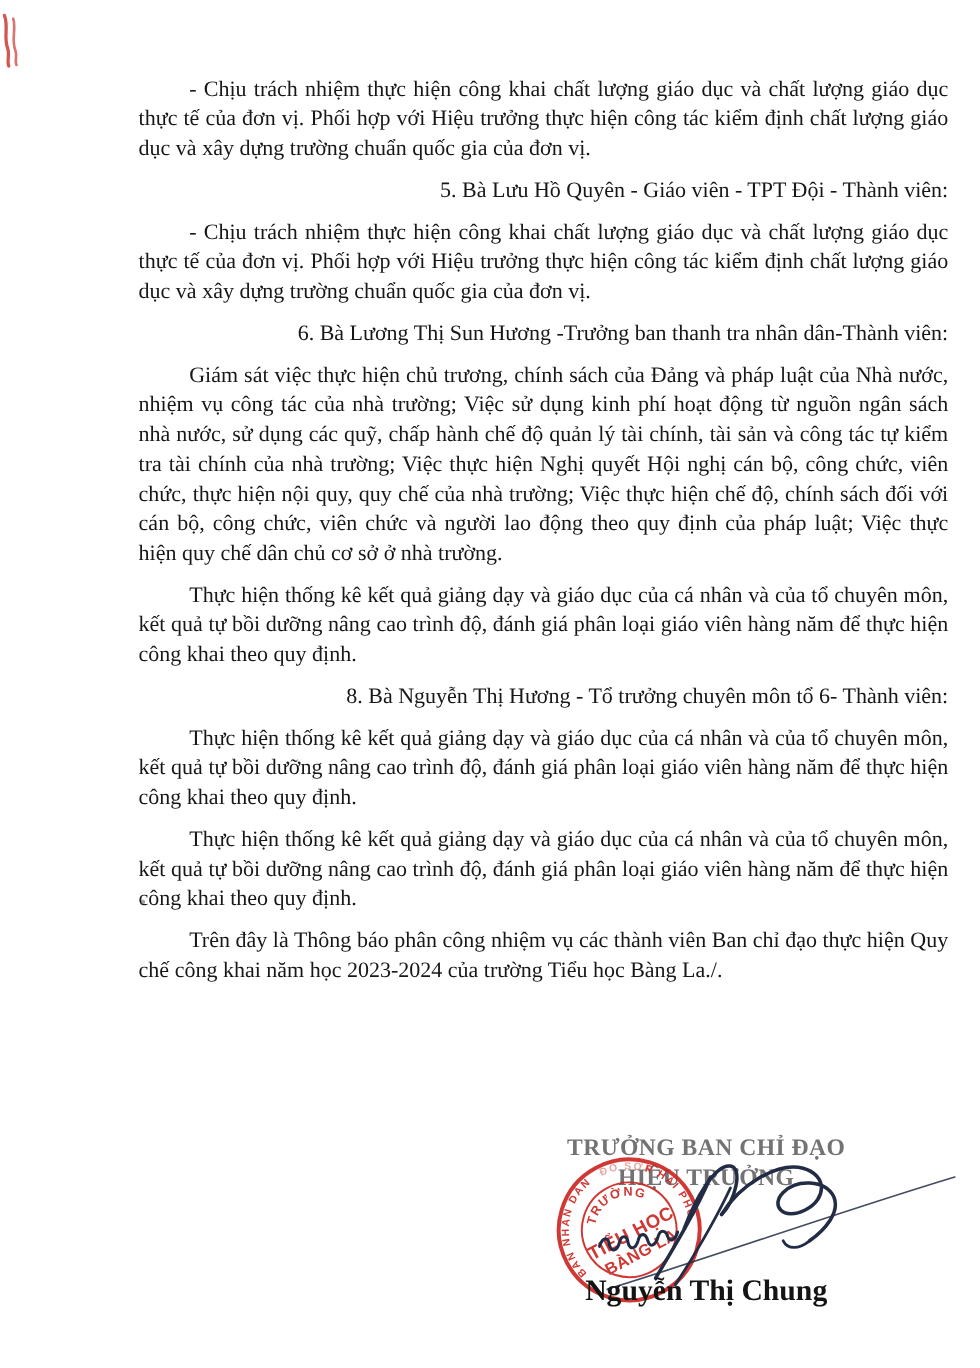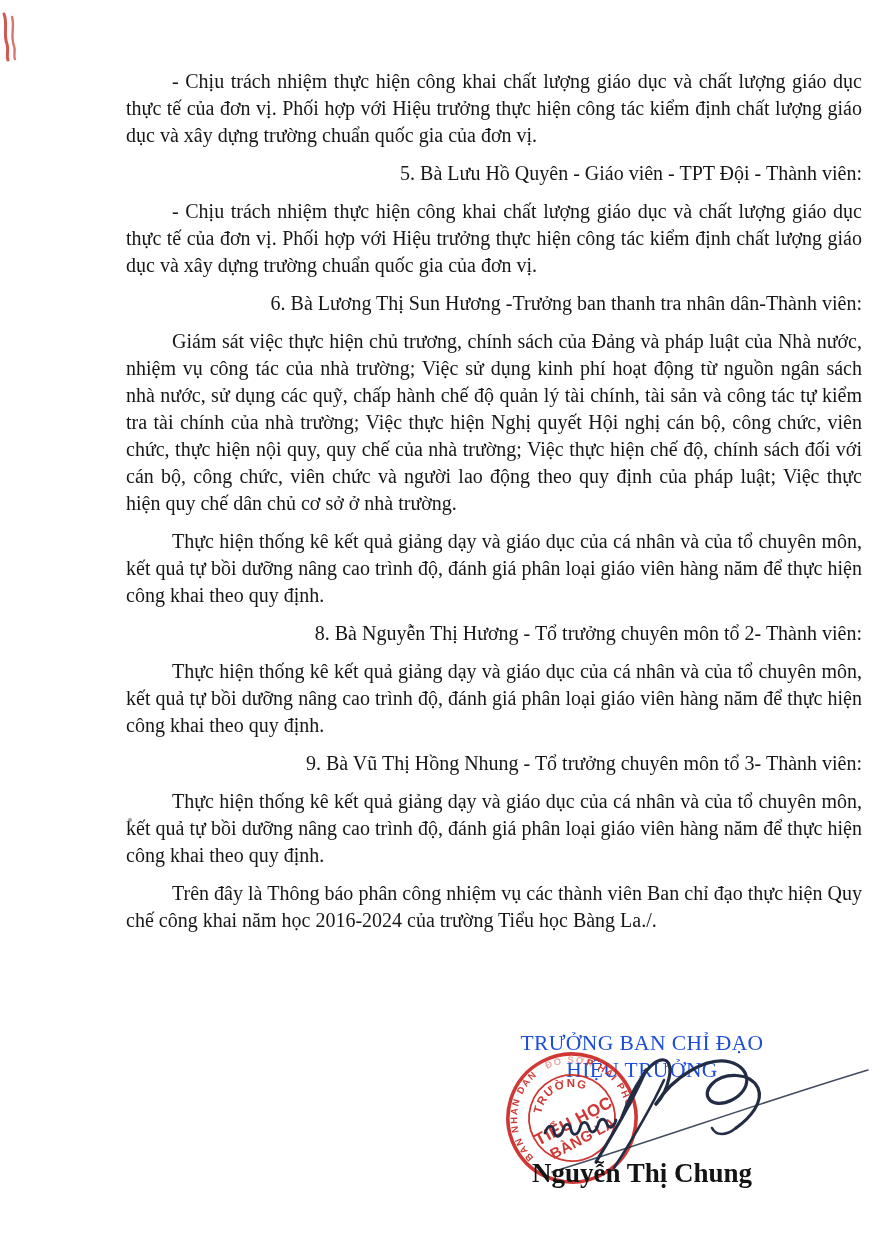--- a/index.html
+++ b/index.html
@@ -16,22 +16,22 @@
     position:absolute;
     left:126px; top:68px; width:736px;
     font-size:20px; line-height:27px;
     text-align:justify;
   }
   .para { margin:0; text-indent:46px; }
   .para + .para { margin-top:11px; }
   .para.heading { text-align:right; }
   .sig-block { position:absolute; left:487px; top:1030px; width:310px; text-align:center; }
   .sig-title {
-    font-weight:normal; font-size:21.5px; line-height:27px;
-    letter-spacing:0.4px; color:#1d4ed8; white-space:nowrap;
+    font-weight:bold; font-size:21.5px; line-height:27px;
+    letter-spacing:0.4px; color:#737373; white-space:nowrap;
   }
   .signer-name {
     position:absolute; left:487px; top:1158px; width:310px;
     text-align:center; font-weight:bold; font-size:27px;
     color:#141414; white-space:nowrap;
   }
   .stamp-svg { position:absolute; left:504px; top:1050px; }
   .sig-ink-svg { position:absolute; left:498px; top:1038px; }
   .corner-mark-svg { position:absolute; left:0px; top:6px; }
   .scan-speck {
@@ -55,25 +55,24 @@
     <path d="M12 11 C15 20 10 30 14 40 C16 45 13 50 15 53" fill="none" stroke="#c93a33" stroke-width="2.4" stroke-linecap="round" opacity="0.7"></path>
   </svg>
 
   <div class="doc-body">
     <p class="para body">- Chịu trách nhiệm thực hiện công khai chất lượng giáo dục và chất lượng giáo dục thực tế của đơn vị. Phối hợp với Hiệu trưởng thực hiện công tác kiểm định chất lượng giáo dục và xây dựng trường chuẩn quốc gia của đơn vị.</p>
     <p class="para heading">5. Bà Lưu Hồ Quyên - Giáo viên - TPT Đội - Thành viên:</p>
     <p class="para body">- Chịu trách nhiệm thực hiện công khai chất lượng giáo dục và chất lượng giáo dục thực tế của đơn vị. Phối hợp với Hiệu trưởng thực hiện công tác kiểm định chất lượng giáo dục và xây dựng trường chuẩn quốc gia của đơn vị.</p>
     <p class="para heading">6. Bà Lương Thị Sun Hương -Trưởng ban thanh tra nhân dân-Thành viên:</p>
     <p class="para body">Giám sát việc thực hiện chủ trương, chính sách của Đảng và pháp luật của Nhà nước, nhiệm vụ công tác của nhà trường; Việc sử dụng kinh phí hoạt động từ nguồn ngân sách nhà nước, sử dụng các quỹ, chấp hành chế độ quản lý tài chính, tài sản và công tác tự kiểm tra tài chính của nhà trường; Việc thực hiện Nghị quyết Hội nghị cán bộ, công chức, viên chức, thực hiện nội quy, quy chế của nhà trường; Việc thực hiện chế độ, chính sách đối với cán bộ, công chức, viên chức và người lao động theo quy định của pháp luật; Việc thực hiện quy chế dân chủ cơ sở ở nhà trường.</p>
     <p class="para body">Thực hiện thống kê kết quả giảng dạy và giáo dục của cá nhân và của tổ chuyên môn, kết quả tự bồi dưỡng nâng cao trình độ, đánh giá phân loại giáo viên hàng năm để thực hiện công khai theo quy định.</p>
-    <p class="para heading">8. Bà Nguyễn Thị Hương - Tổ trưởng chuyên môn tổ 2- Thành viên:</p>
+    <p class="para heading">8. Bà Nguyễn Thị Hương - Tổ trưởng chuyên môn tổ 6- Thành viên:</p>
     <p class="para body">Thực hiện thống kê kết quả giảng dạy và giáo dục của cá nhân và của tổ chuyên môn, kết quả tự bồi dưỡng nâng cao trình độ, đánh giá phân loại giáo viên hàng năm để thực hiện công khai theo quy định.</p>
-    <p class="para heading">9. Bà Vũ Thị Hồng Nhung - Tổ trưởng chuyên môn tổ 3- Thành viên:</p>
     <p class="para body">Thực hiện thống kê kết quả giảng dạy và giáo dục của cá nhân và của tổ chuyên môn, kết quả tự bồi dưỡng nâng cao trình độ, đánh giá phân loại giáo viên hàng năm để thực hiện công khai theo quy định.</p>
-    <p class="para body">Trên đây là Thông báo phân công nhiệm vụ các thành viên Ban chỉ đạo thực hiện Quy chế công khai năm học 2016-2024 của trường Tiểu học Bàng La./.</p>
+    <p class="para body">Trên đây là Thông báo phân công nhiệm vụ các thành viên Ban chỉ đạo thực hiện Quy chế công khai năm học 2023-2024 của trường Tiểu học Bàng La./.</p>
   </div>
 
   <div class="scan-speck"></div>
 
   <div class="sig-block">
     <div class="sig-title">TRƯỞNG BAN CHỈ ĐẠO</div>
     <div class="sig-title">HIỆU TRƯỞNG</div>
   </div>
 
   <svg class="stamp-svg" width="136" height="136" viewBox="0 0 136 136">

